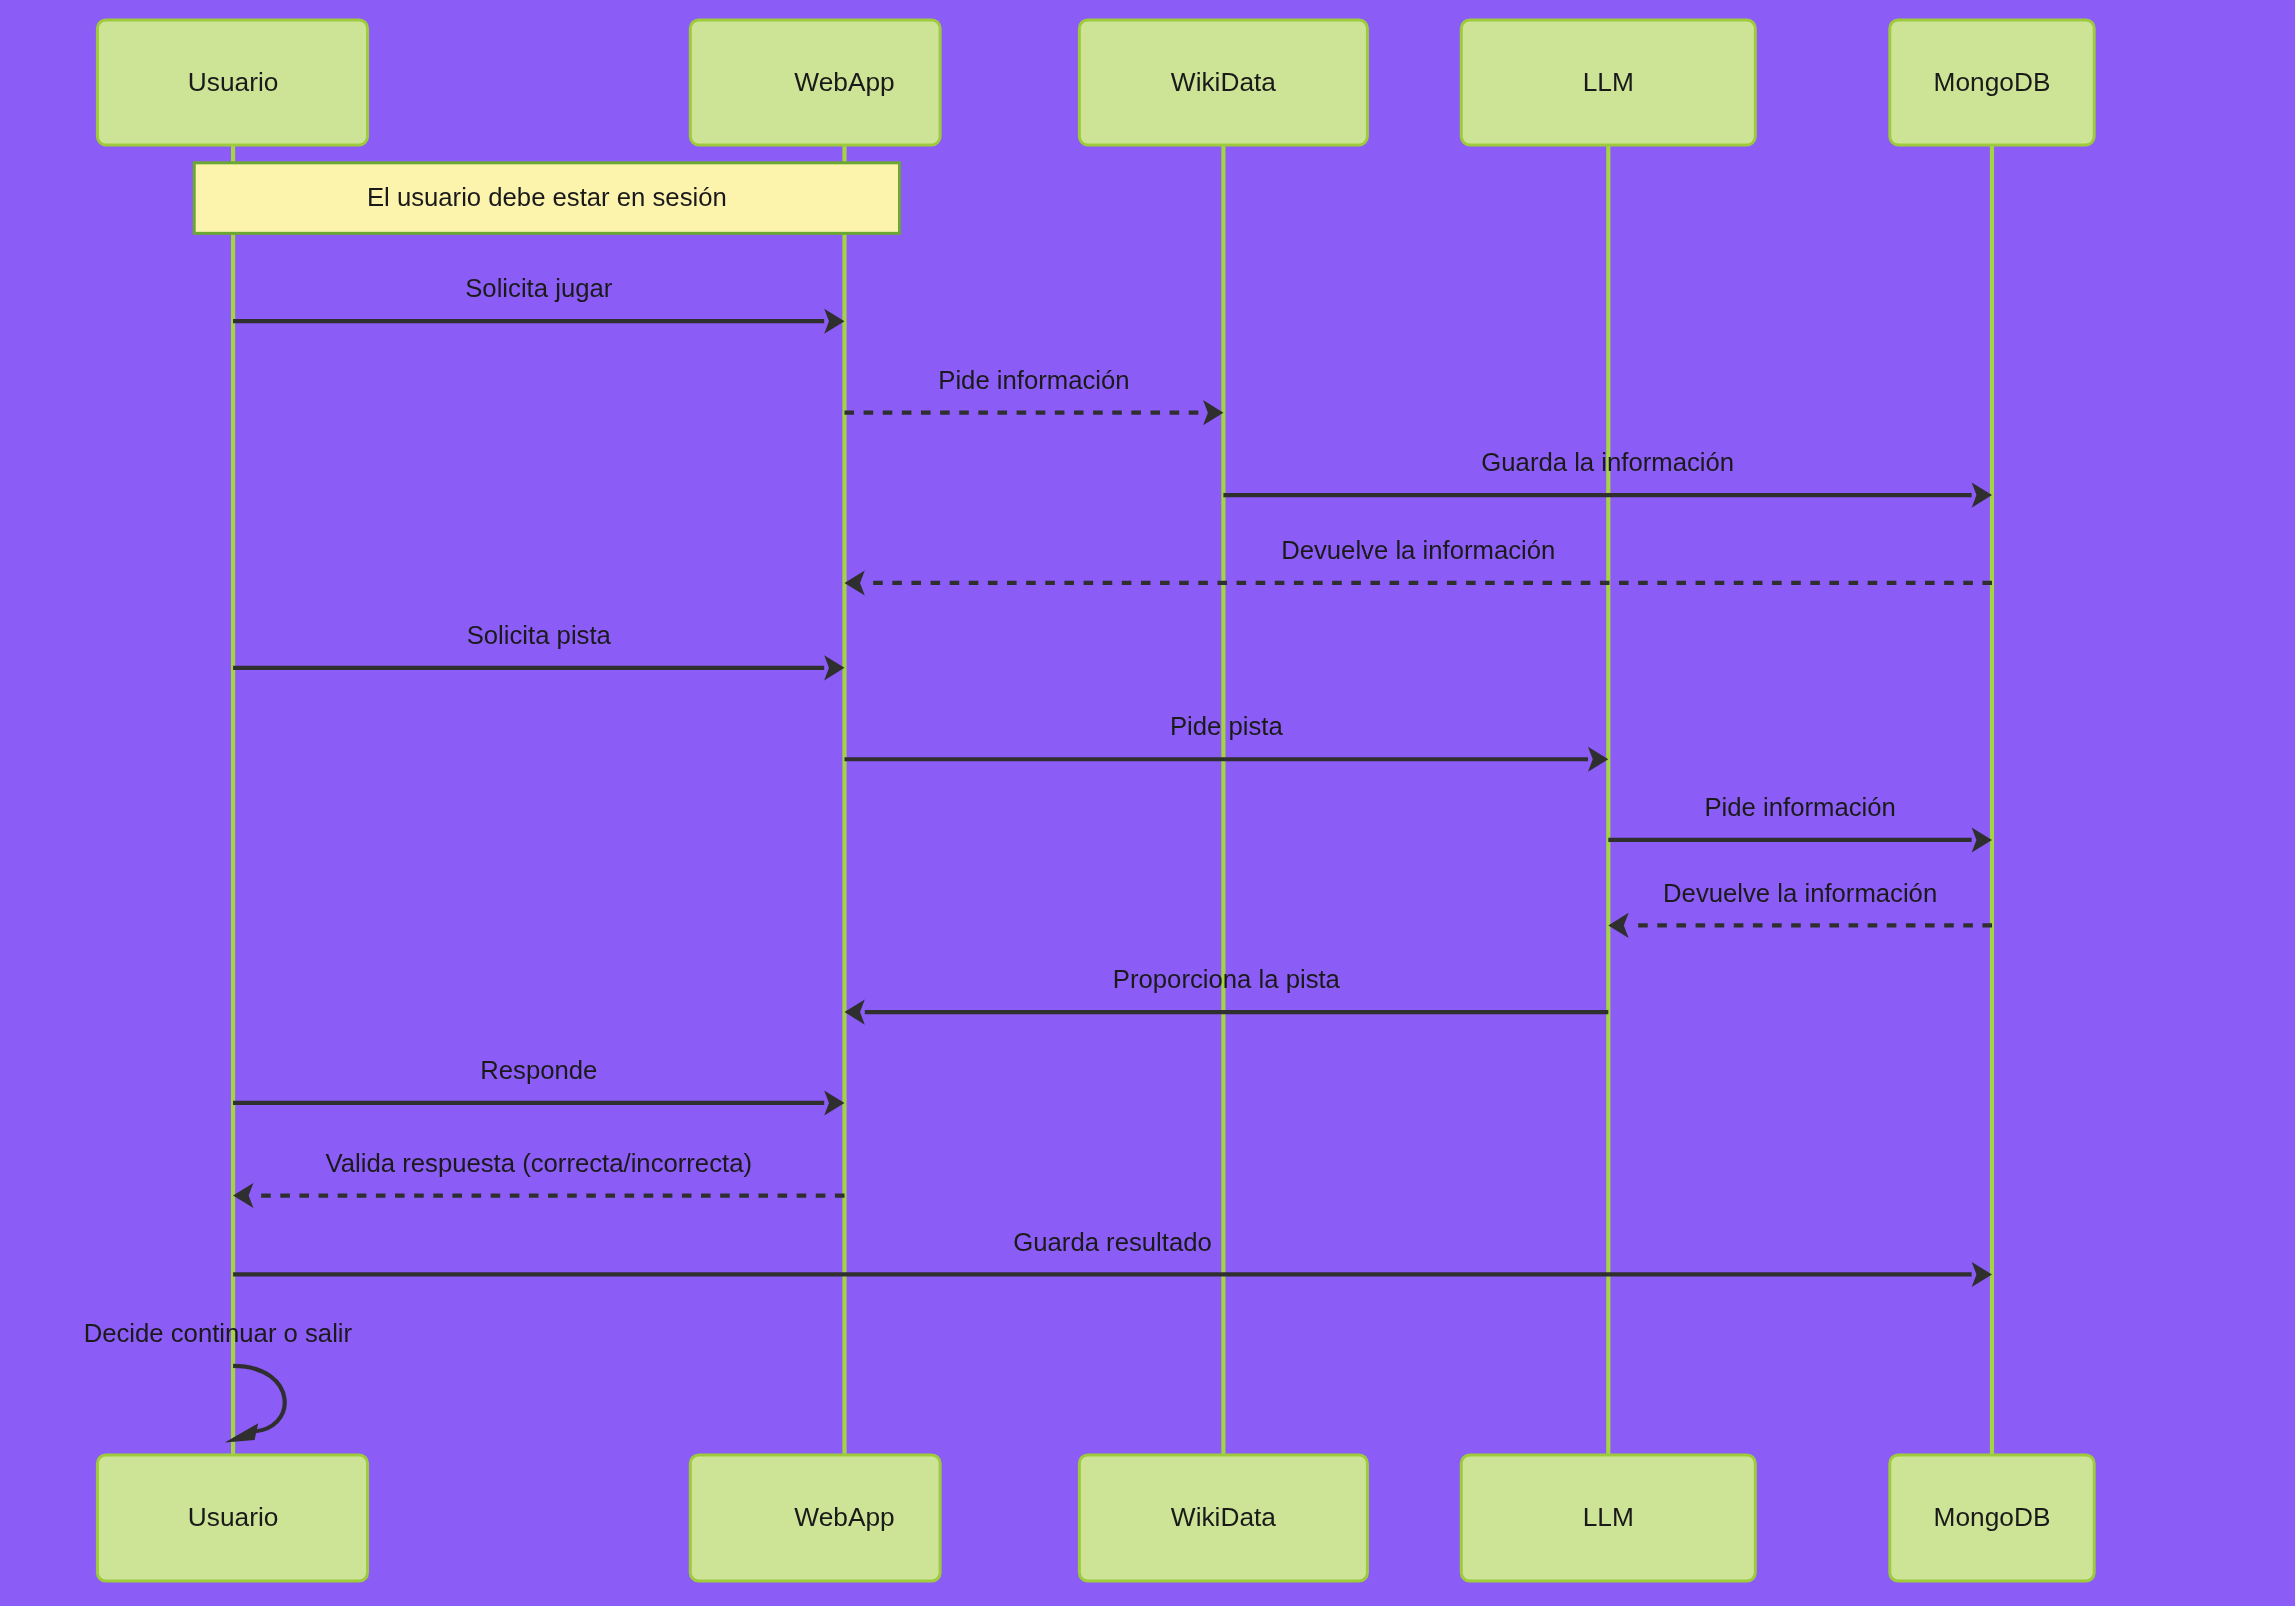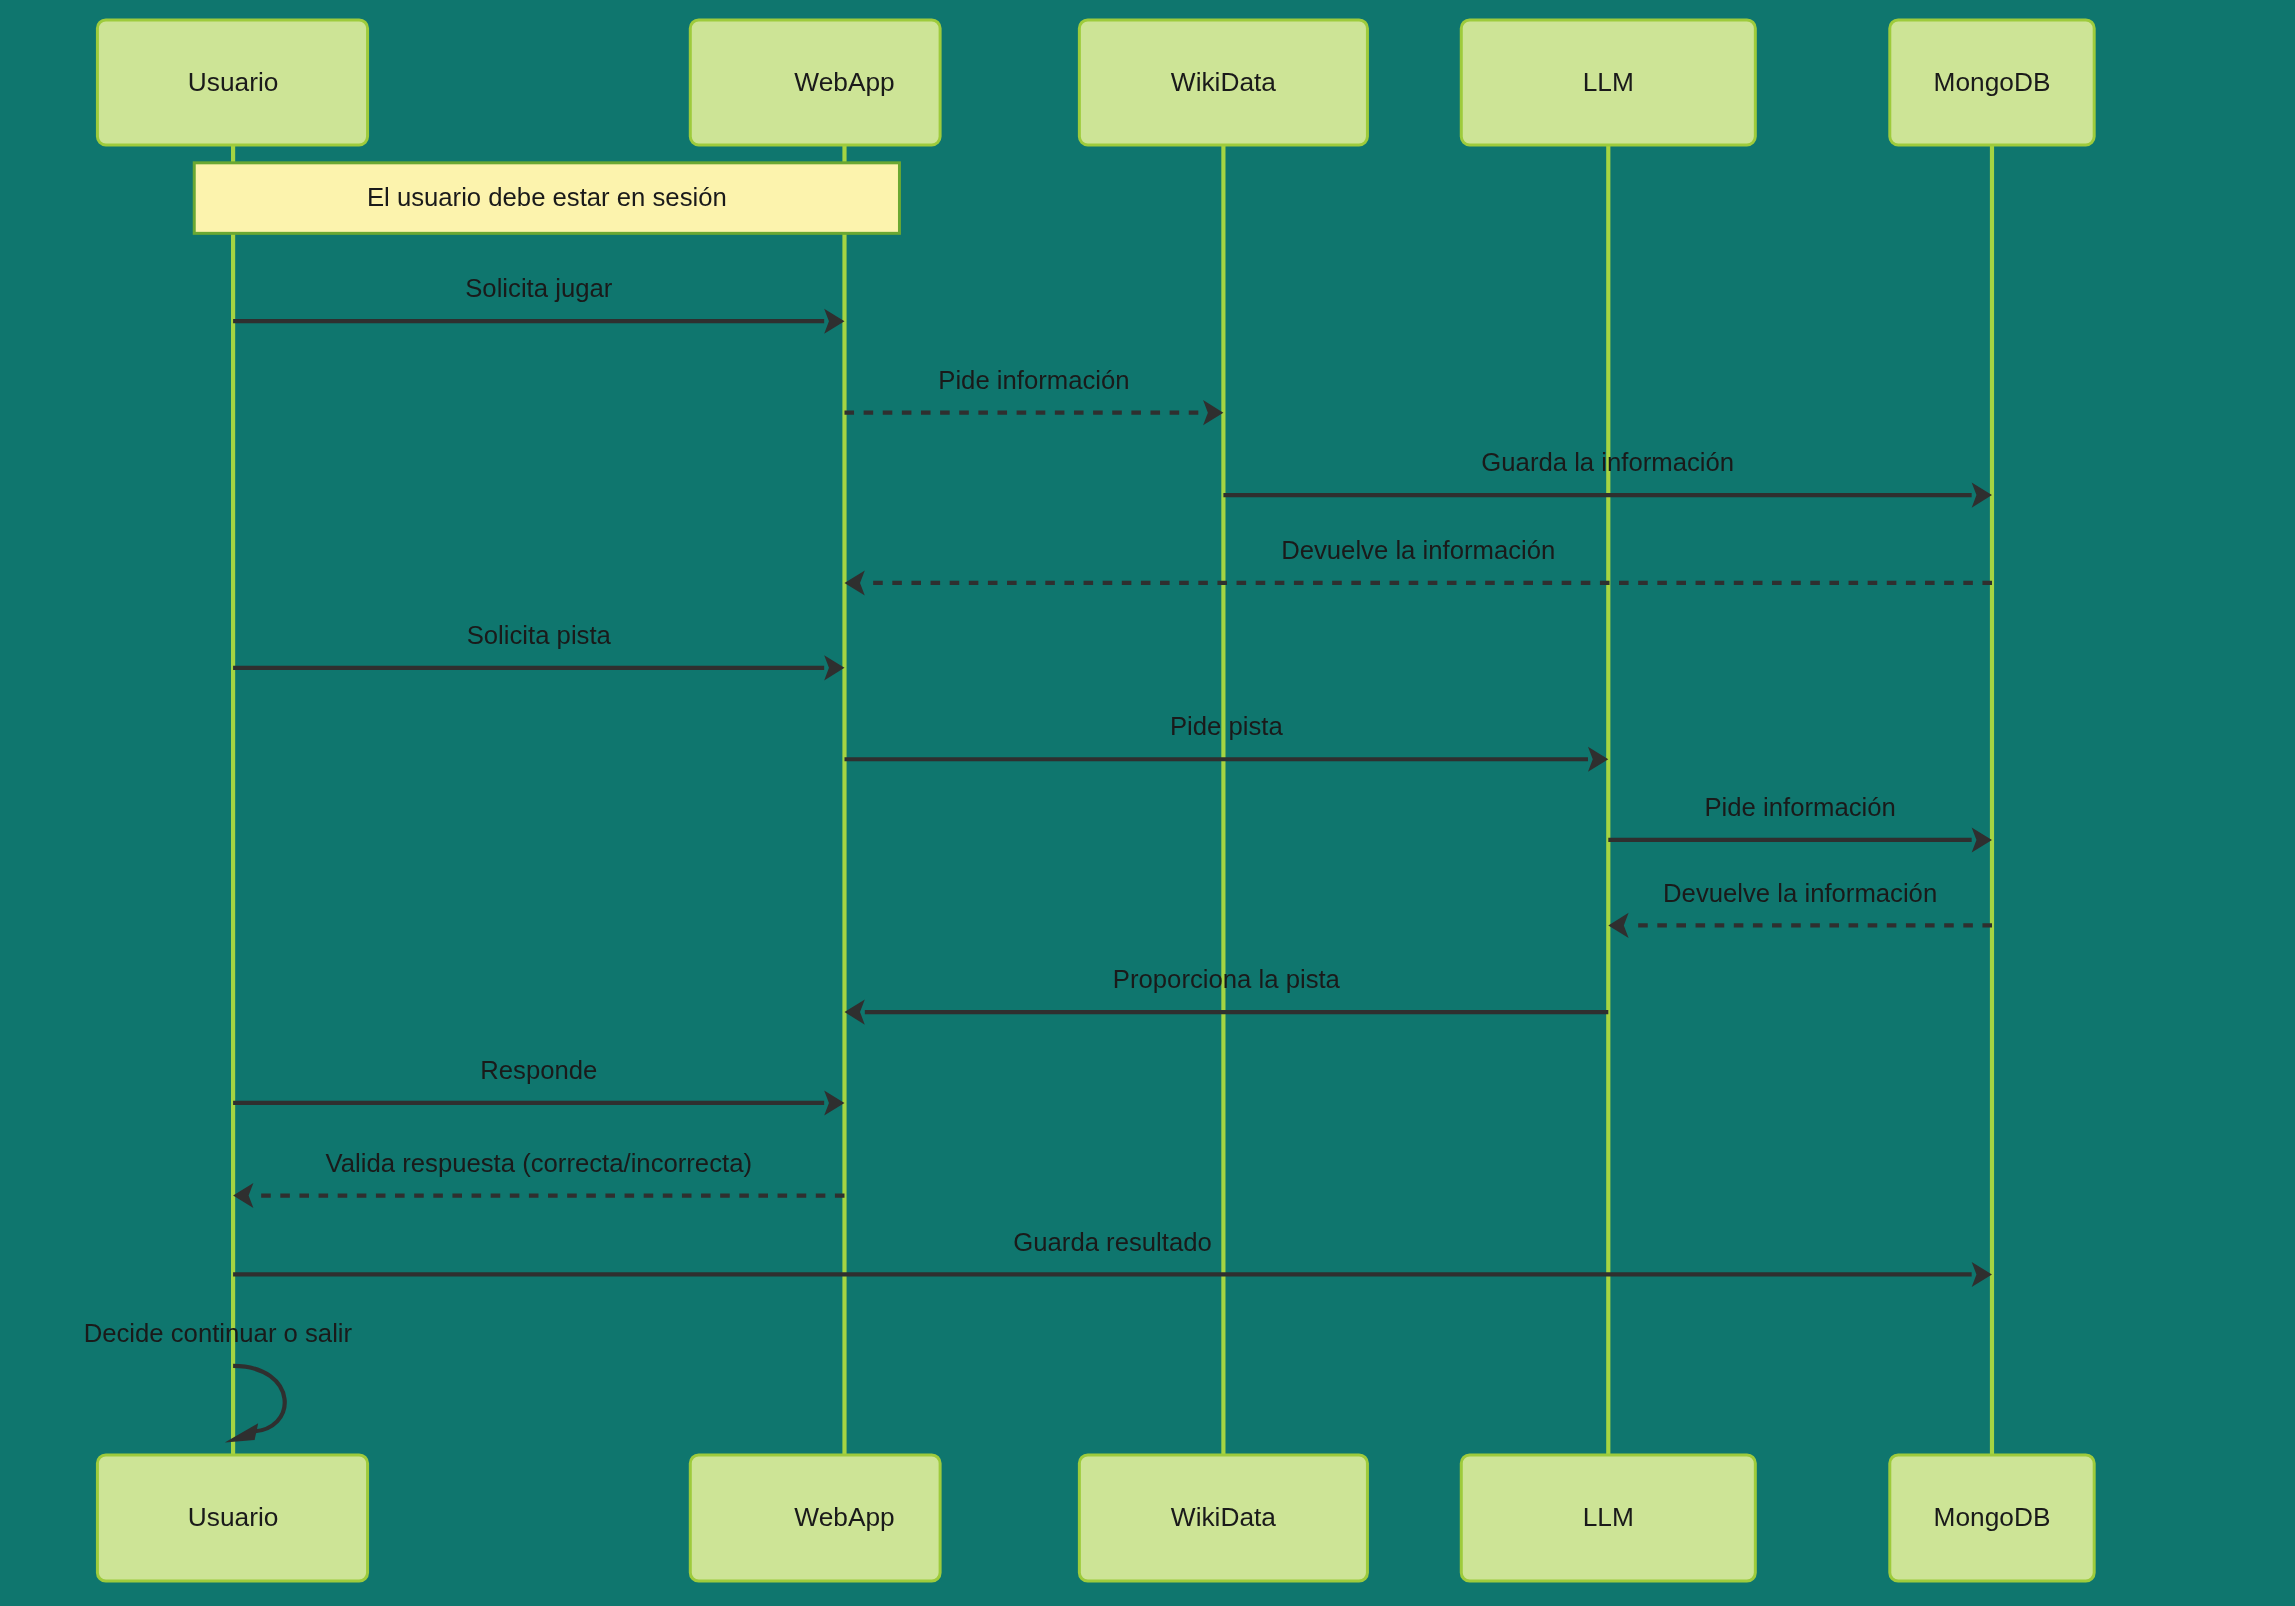--- a/index.html
+++ b/index.html
@@ -10,21 +10,21 @@
   body {
     width: 2295px;
     height: 1607px;
     font-family: "Liberation Sans", sans-serif;
     overflow: hidden;
   }
   #diagram-root {
     position: relative;
     width: 2295px;
     height: 1607px;
-    background: #0f766e;
+    background: #8b5cf6;
   }
   #seq-svg {
     position: absolute;
     top: 0;
     left: 0;
     width: 2295px;
     height: 1607px;
     display: block;
   }
   .participant-box rect {

